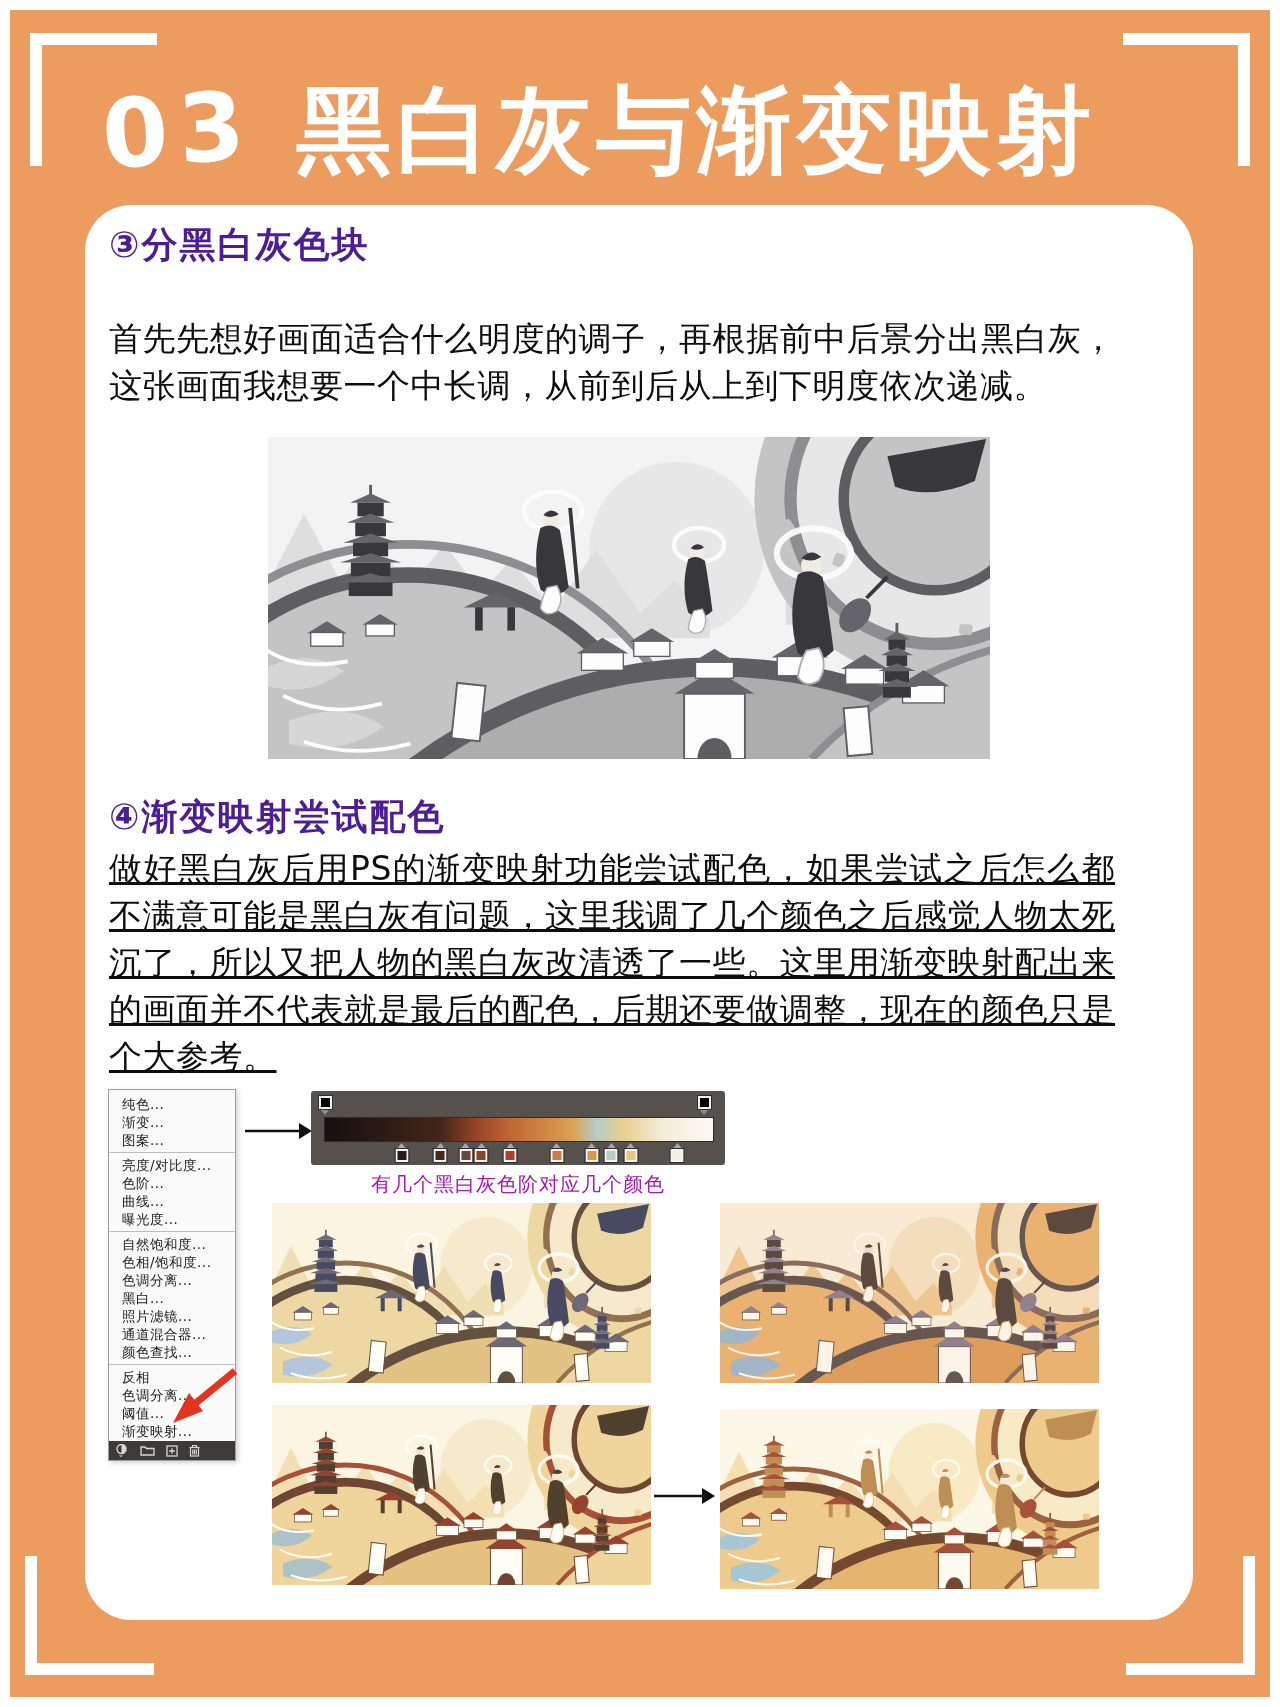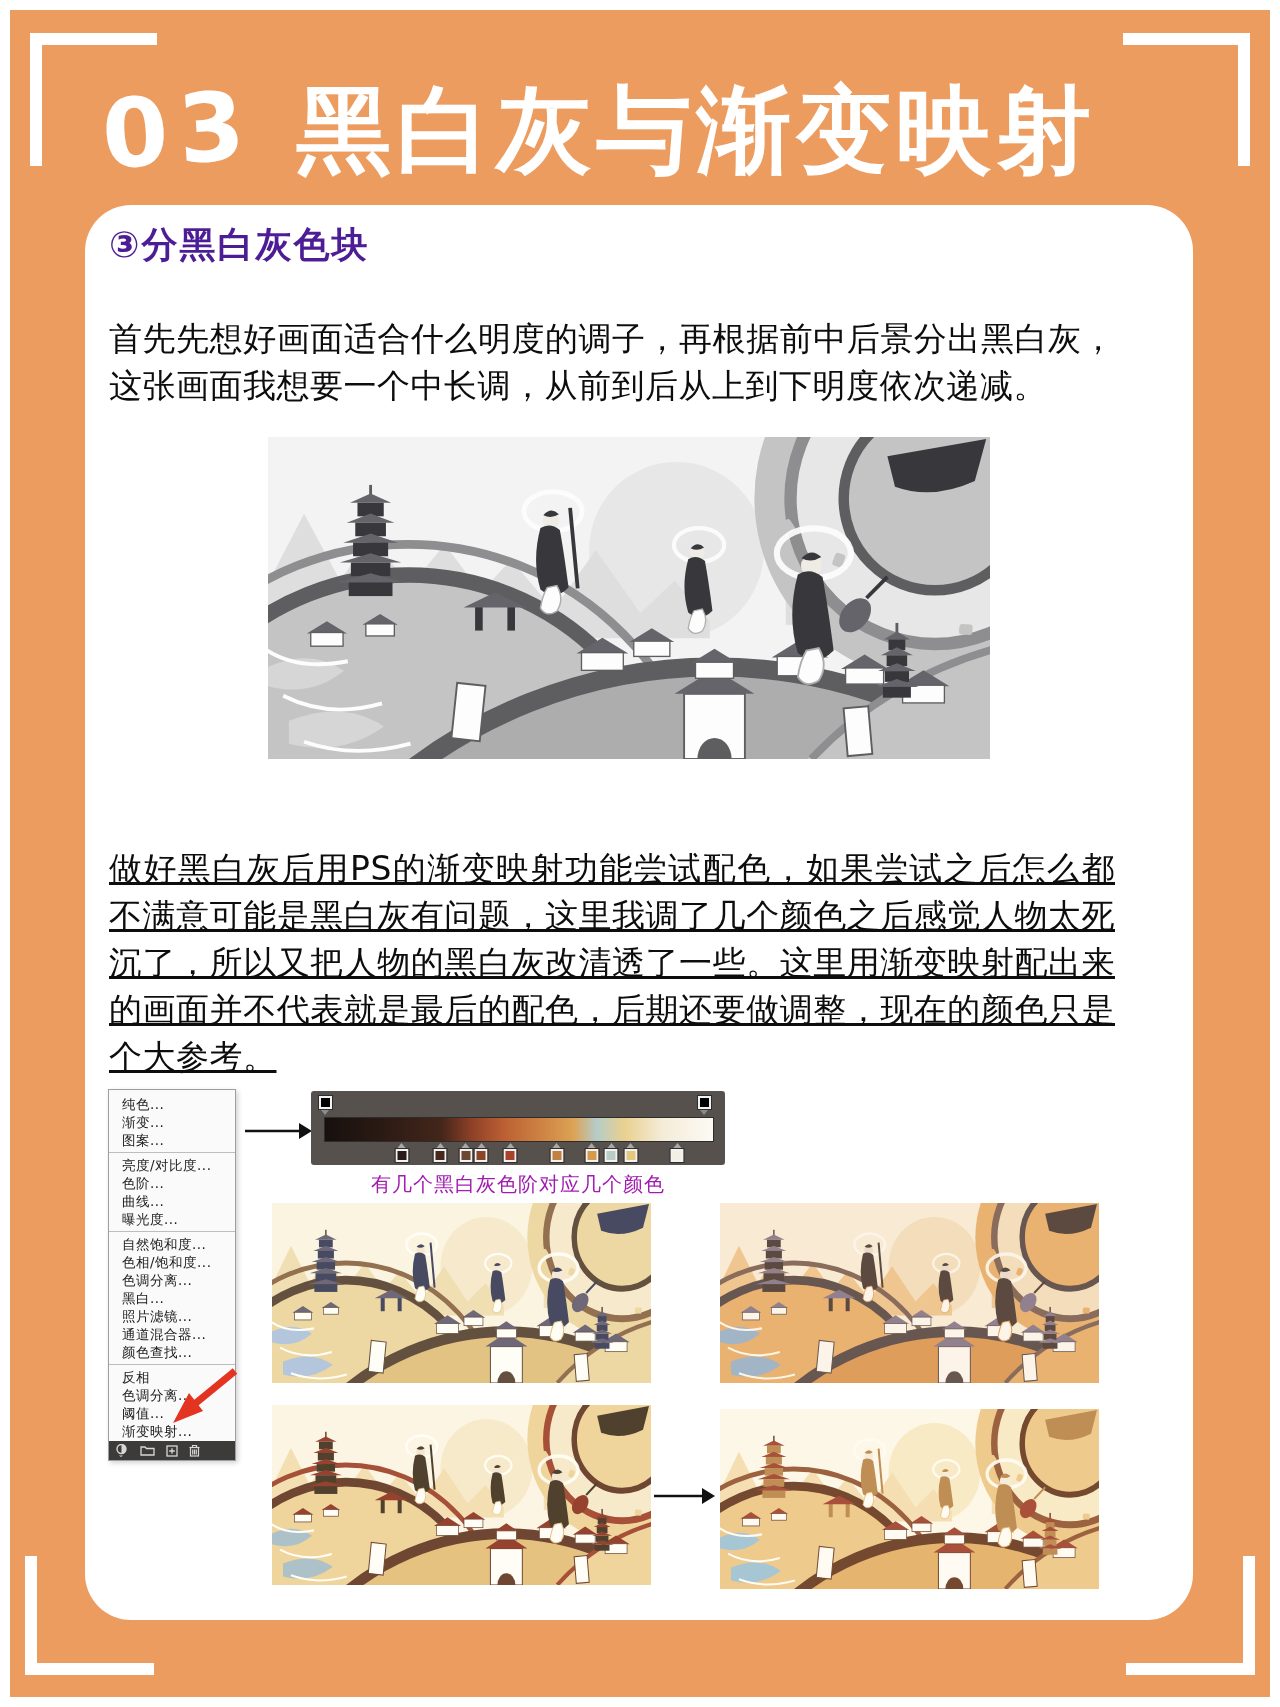--- a/index.html
+++ b/index.html
@@ -164,20 +164,21 @@
     <path d="M-8,-18 q8,-9 16,-1 q-8,5 -16,1 Z" fill="#37373C"></path>
     <path d="M-11,-5 Q-20,28 -11,58 Q4,70 18,56 Q13,18 9,-3 Q-1,-11 -11,-5 Z" fill="#37373C"></path>
     <path d="M6,54 q8,14 0,26 q-11,7 -17,-3 q2,-13 7,-21 Z" fill="#FDFDFD" stroke="#ADADAD" stroke-width="1.5"></path>
     </g>
           <ellipse cx="618" cy="186" rx="14" ry="20" fill="#64646A" transform="rotate(40 618 186)"></ellipse>
           <line x1="630" y1="168" x2="652" y2="146" stroke="#37373C" stroke-width="4"></line>
           <line x1="318" y1="74" x2="326" y2="158" stroke="#37373C" stroke-width="4"></line>
         </svg>
       </div>
 
+    <h2 class="h3" style="top:588px;">④渐变映射尝试配色</h2>
     <p class="body" style="top:640px;text-decoration:underline;">做好黑白灰后用PS的渐变映射功能尝试配色，如果尝试之后怎么都不满意可能是黑白灰有问题，这里我调了几个颜色之后感觉人物太死沉了，所以又把人物的黑白灰改清透了一些。这里用渐变映射配出来的画面并不代表就是最后的配色，后期还要做调整，现在的颜色只是个大参考。</p>
 
     <div class="menu">
       <div class="menu-items">
           <div class="menu-item">纯色...</div>
           <div class="menu-item">渐变...</div>
           <div class="menu-item">图案...</div>
           <div class="menu-sep"></div>
           <div class="menu-item">亮度/对比度...</div>
           <div class="menu-item">色阶...</div>

